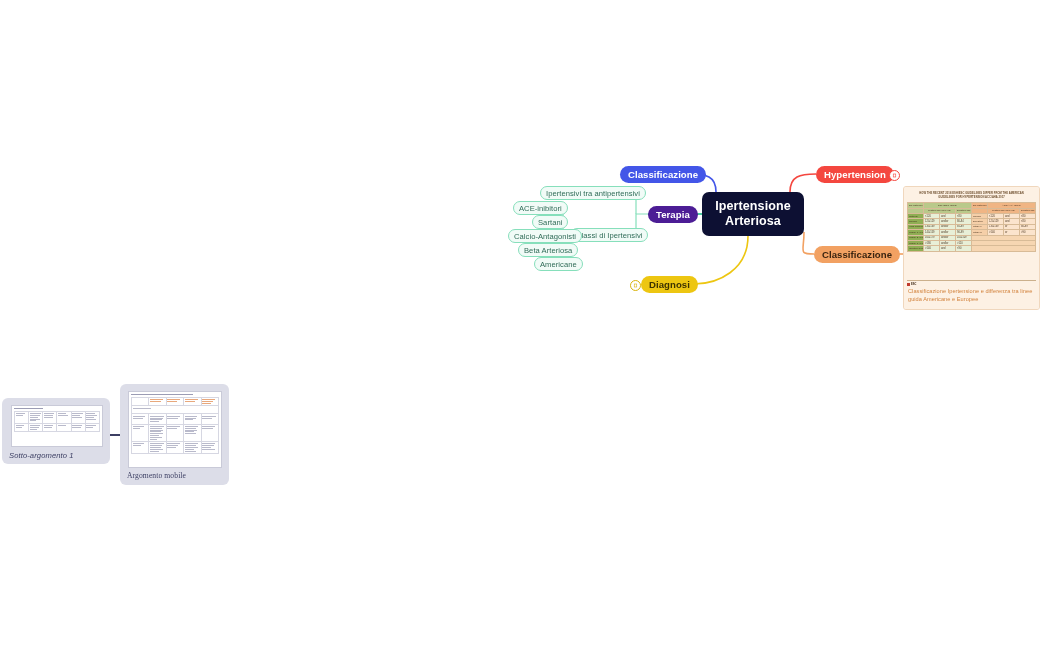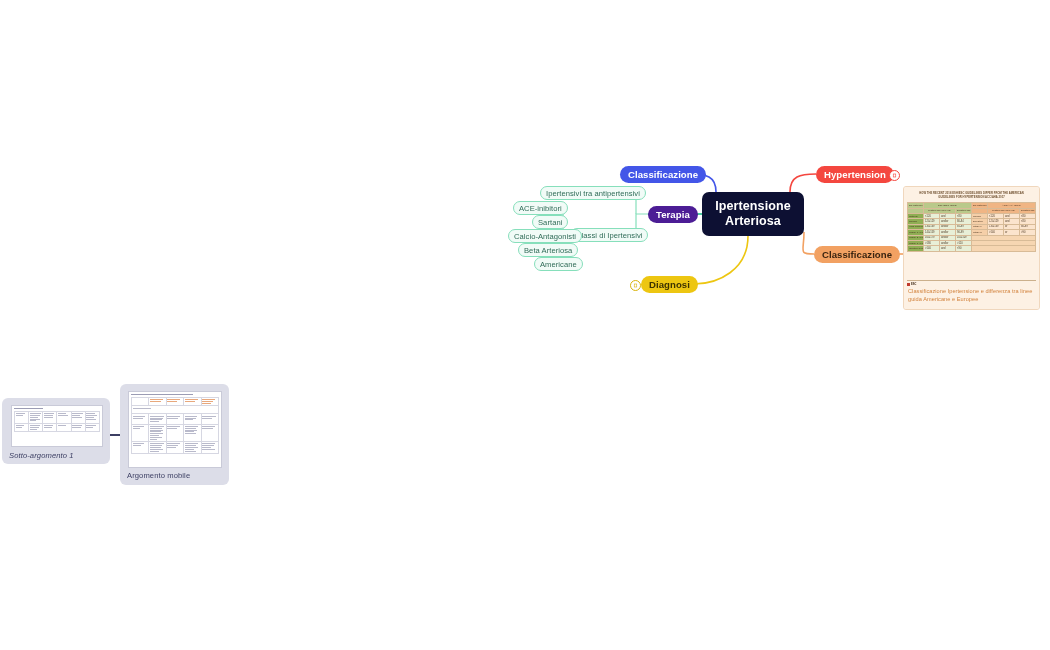--- a/index.html
+++ b/index.html
@@ -260,21 +260,21 @@
     letter-spacing: .1px;
     white-space: nowrap;
   }
 
   .card-sub  { left: 2px;   top: 398px; width: 108px; height: 66px; }
   .card-sub .sheet { left: 9px; top: 7px; width: 92px; height: 42px; }
   .card-sub .doc-label { bottom: 4px; font-style: italic; }
 
   .card-mob  { left: 120px; top: 384px; width: 109px; height: 101px; }
   .card-mob .sheet { left: 8px; top: 7px; width: 94px; height: 77px; }
-  .card-mob .doc-label { bottom: 5px; }
+  .card-mob .doc-label { bottom: 5px; font-family: Liberation Serif, serif; }
 
   
   .mini-table {
     width: 100%;
     border-collapse: collapse;
     table-layout: fixed;
   }
   .mini-table td {
     border: .4px solid #d6d7e2;
     vertical-align: top;

